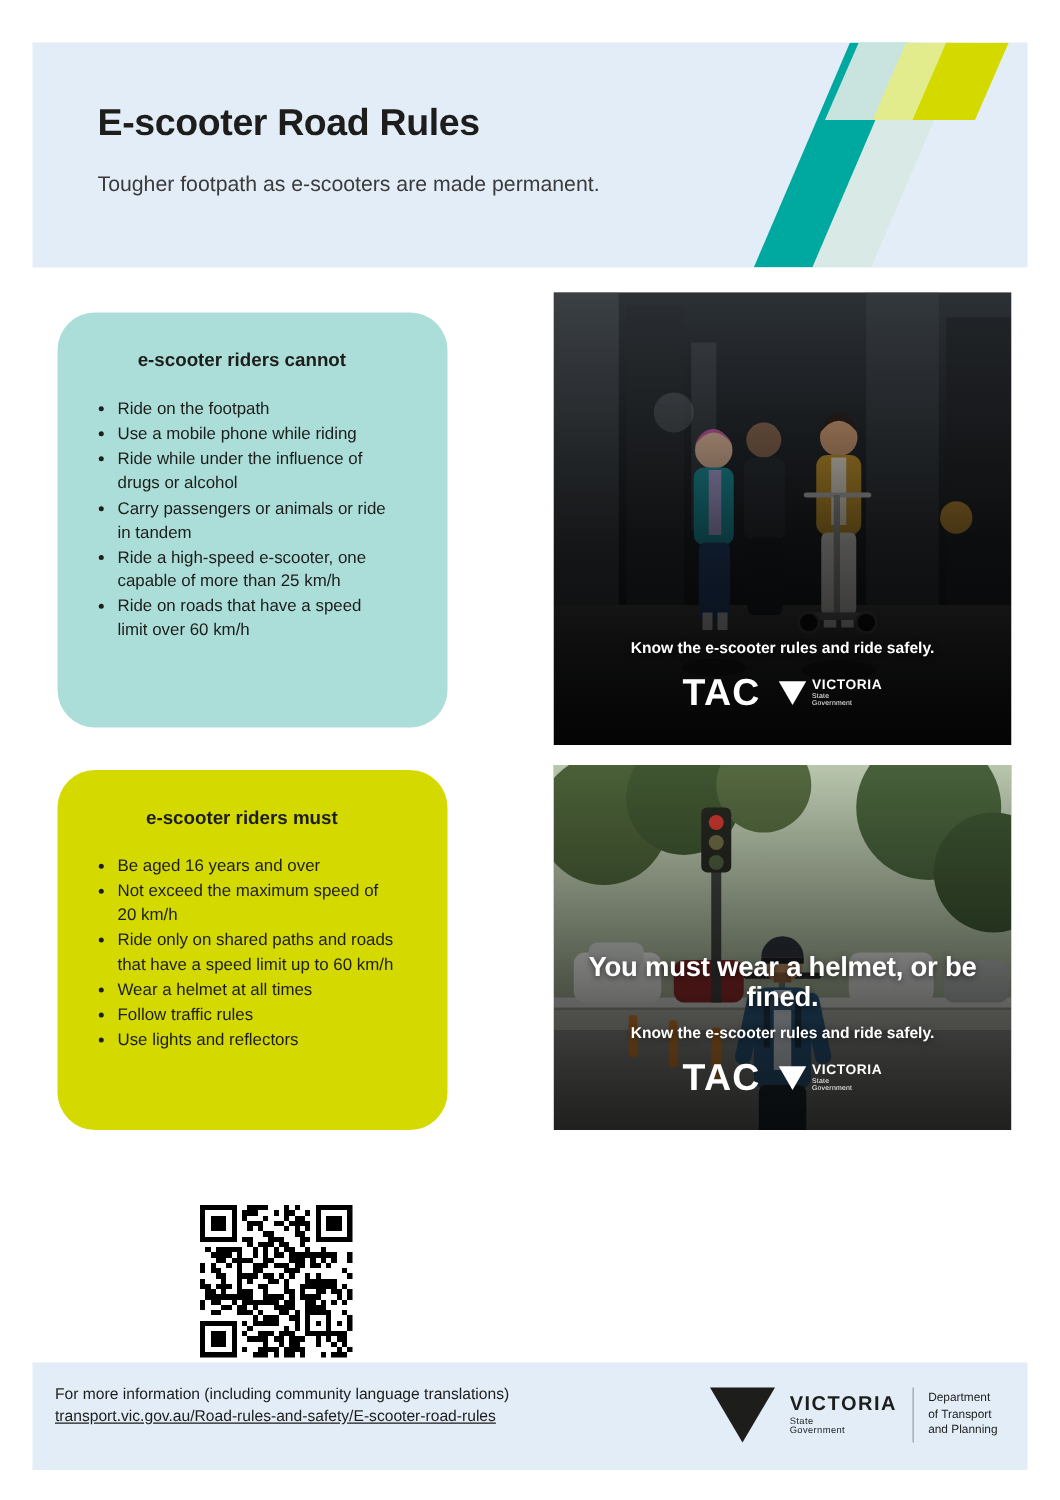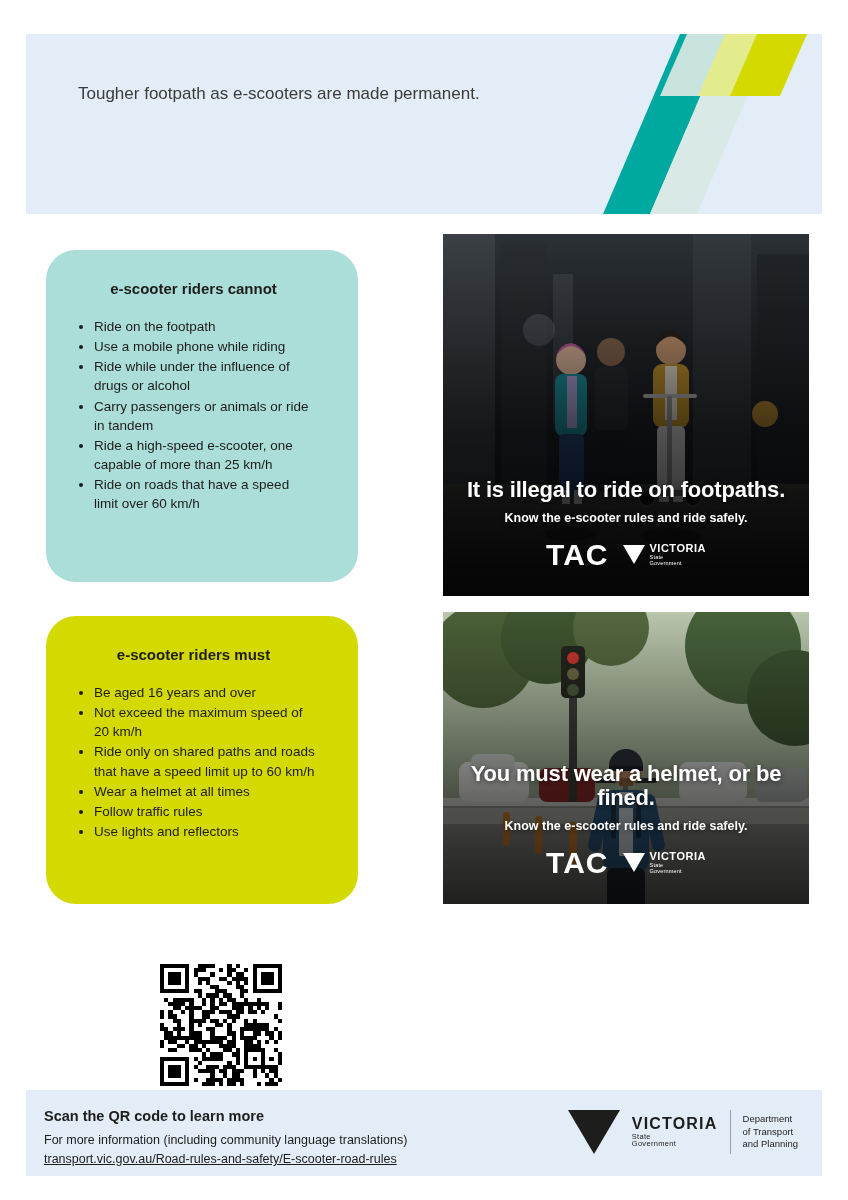--- a/index.html
+++ b/index.html
@@ -216,20 +216,21 @@
     font-size: 9.5px;
     line-height: 1.35;
     color: #1d1d1b;
   }
 </style>
 </head>
 <body>
 
 <div class="header">
   <div class="header-text">
+    <h1 class="header-title">E-scooter Road Rules</h1>
     <p class="header-sub">Tougher footpath as e-scooters are made permanent.</p>
   </div>
   <svg class="chevron-art" viewBox="0 0 260 180" preserveAspectRatio="none">
     <polygon points="118,0 165,0 88,180 41,180" fill="#00a9a0"></polygon>
     <polygon points="165,0 212,0 135,180 88,180" fill="#d9e9e6"></polygon>
     <polygon points="125,0 175,0 148,62 98,62" fill="#c9e3df"></polygon>
     <polygon points="163,0 213,0 186,62 136,62" fill="#e2ec8c"></polygon>
     <polygon points="195,0 245,0 218,62 168,62" fill="#d4da00"></polygon>
   </svg>
 </div>
@@ -311,21 +312,20 @@
     <rect x="224" y="162" width="5" height="96" fill="#9e9e9e"></rect>
     <rect x="204" y="256" width="46" height="6" rx="3" fill="#6f6f6f"></rect>
     <circle cx="204" cy="264" r="8" fill="#111" stroke="#555" stroke-width="2"></circle>
     <circle cx="250" cy="264" r="8" fill="#111" stroke="#555" stroke-width="2"></circle>
 
     <circle cx="322" cy="180" r="13" fill="#f2b23a" opacity=".75"></circle>
     <circle cx="96" cy="96" r="16" fill="#cfd6dd" opacity=".18"></circle>
     <rect x="0" y="0" width="366" height="362" fill="url(#fpDark)"></rect>
   </svg>
   <div class="ad-overlay">
-    <p class="ad-head">It is illegal to ride on footpaths.</p>
     <p class="ad-sub">Know the e-scooter rules and ride safely.</p>
     <div class="ad-logos">
       <div class="tac-logo">TAC</div>
       <div class="vic-mini">
         <div class="tri"></div>
         <div class="vic-txt">
           <b>VICTORIA</b>
           <span>State</span>
           <span>Government</span>
         </div>
@@ -426,21 +426,20 @@
   <svg id="qr-svg" width="122" height="122" viewBox="0 0 29 29" shape-rendering="crispEdges">
     <rect width="29" height="29" fill="#ffffff"></rect>
     <g id="qr-cells" fill="#000000">
         <path d="M0 0h1v1h-1zM1 0h1v1h-1zM2 0h1v1h-1zM3 0h1v1h-1zM4 0h1v1h-1zM5 0h1v1h-1zM6 0h1v1h-1zM9 0h1v1h-1zM10 0h1v1h-1zM11 0h1v1h-1zM12 0h1v1h-1zM16 0h1v1h-1zM18 0h1v1h-1zM22 0h1v1h-1zM23 0h1v1h-1zM24 0h1v1h-1zM25 0h1v1h-1zM26 0h1v1h-1zM27 0h1v1h-1zM28 0h1v1h-1zM0 1h1v1h-1zM6 1h1v1h-1zM8 1h1v1h-1zM9 1h1v1h-1zM10 1h1v1h-1zM14 1h1v1h-1zM16 1h1v1h-1zM17 1h1v1h-1zM20 1h1v1h-1zM22 1h1v1h-1zM28 1h1v1h-1zM0 2h1v1h-1zM2 2h1v1h-1zM3 2h1v1h-1zM4 2h1v1h-1zM6 2h1v1h-1zM8 2h1v1h-1zM12 2h1v1h-1zM16 2h1v1h-1zM18 2h1v1h-1zM19 2h1v1h-1zM22 2h1v1h-1zM24 2h1v1h-1zM25 2h1v1h-1zM26 2h1v1h-1zM28 2h1v1h-1zM0 3h1v1h-1zM2 3h1v1h-1zM3 3h1v1h-1zM4 3h1v1h-1zM6 3h1v1h-1zM9 3h1v1h-1zM10 3h1v1h-1zM11 3h1v1h-1zM14 3h1v1h-1zM15 3h1v1h-1zM17 3h1v1h-1zM18 3h1v1h-1zM19 3h1v1h-1zM20 3h1v1h-1zM22 3h1v1h-1zM24 3h1v1h-1zM25 3h1v1h-1zM26 3h1v1h-1zM28 3h1v1h-1zM0 4h1v1h-1zM2 4h1v1h-1zM3 4h1v1h-1zM4 4h1v1h-1zM6 4h1v1h-1zM9 4h1v1h-1zM11 4h1v1h-1zM16 4h1v1h-1zM18 4h1v1h-1zM20 4h1v1h-1zM22 4h1v1h-1zM24 4h1v1h-1zM25 4h1v1h-1zM26 4h1v1h-1zM28 4h1v1h-1zM0 5h1v1h-1zM6 5h1v1h-1zM12 5h1v1h-1zM13 5h1v1h-1zM18 5h1v1h-1zM19 5h1v1h-1zM22 5h1v1h-1zM28 5h1v1h-1zM0 6h1v1h-1zM1 6h1v1h-1zM2 6h1v1h-1zM3 6h1v1h-1zM4 6h1v1h-1zM5 6h1v1h-1zM6 6h1v1h-1zM8 6h1v1h-1zM9 6h1v1h-1zM13 6h1v1h-1zM14 6h1v1h-1zM15 6h1v1h-1zM19 6h1v1h-1zM20 6h1v1h-1zM22 6h1v1h-1zM23 6h1v1h-1zM24 6h1v1h-1zM25 6h1v1h-1zM26 6h1v1h-1zM27 6h1v1h-1zM28 6h1v1h-1zM9 7h1v1h-1zM11 7h1v1h-1zM12 7h1v1h-1zM13 7h1v1h-1zM15 7h1v1h-1zM16 7h1v1h-1zM19 7h1v1h-1zM1 8h1v1h-1zM3 8h1v1h-1zM4 8h1v1h-1zM5 8h1v1h-1zM6 8h1v1h-1zM7 8h1v1h-1zM10 8h1v1h-1zM12 8h1v1h-1zM14 8h1v1h-1zM16 8h1v1h-1zM17 8h1v1h-1zM20 8h1v1h-1zM23 8h1v1h-1zM2 9h1v1h-1zM3 9h1v1h-1zM4 9h1v1h-1zM5 9h1v1h-1zM7 9h1v1h-1zM10 9h1v1h-1zM12 9h1v1h-1zM14 9h1v1h-1zM15 9h1v1h-1zM17 9h1v1h-1zM18 9h1v1h-1zM19 9h1v1h-1zM20 9h1v1h-1zM21 9h1v1h-1zM22 9h1v1h-1zM23 9h1v1h-1zM24 9h1v1h-1zM25 9h1v1h-1zM28 9h1v1h-1zM3 10h1v1h-1zM4 10h1v1h-1zM6 10h1v1h-1zM7 10h1v1h-1zM8 10h1v1h-1zM9 10h1v1h-1zM12 10h1v1h-1zM13 10h1v1h-1zM17 10h1v1h-1zM18 10h1v1h-1zM19 10h1v1h-1zM21 10h1v1h-1zM23 10h1v1h-1zM25 10h1v1h-1zM28 10h1v1h-1zM0 11h1v1h-1zM2 11h1v1h-1zM5 11h1v1h-1zM7 11h1v1h-1zM10 11h1v1h-1zM11 11h1v1h-1zM12 11h1v1h-1zM14 11h1v1h-1zM15 11h1v1h-1zM16 11h1v1h-1zM18 11h1v1h-1zM19 11h1v1h-1zM21 11h1v1h-1zM22 11h1v1h-1zM24 11h1v1h-1zM0 12h1v1h-1zM2 12h1v1h-1zM3 12h1v1h-1zM7 12h1v1h-1zM10 12h1v1h-1zM11 12h1v1h-1zM16 12h1v1h-1zM17 12h1v1h-1zM18 12h1v1h-1zM27 12h1v1h-1zM3 13h1v1h-1zM4 13h1v1h-1zM7 13h1v1h-1zM8 13h1v1h-1zM9 13h1v1h-1zM10 13h1v1h-1zM12 13h1v1h-1zM13 13h1v1h-1zM15 13h1v1h-1zM17 13h1v1h-1zM20 13h1v1h-1zM22 13h1v1h-1zM28 13h1v1h-1zM0 14h1v1h-1zM4 14h1v1h-1zM7 14h1v1h-1zM9 14h1v1h-1zM13 14h1v1h-1zM14 14h1v1h-1zM16 14h1v1h-1zM20 14h1v1h-1zM21 14h1v1h-1zM22 14h1v1h-1zM23 14h1v1h-1zM24 14h1v1h-1zM25 14h1v1h-1zM0 15h1v1h-1zM1 15h1v1h-1zM3 15h1v1h-1zM4 15h1v1h-1zM5 15h1v1h-1zM7 15h1v1h-1zM11 15h1v1h-1zM12 15h1v1h-1zM16 15h1v1h-1zM19 15h1v1h-1zM20 15h1v1h-1zM21 15h1v1h-1zM22 15h1v1h-1zM23 15h1v1h-1zM24 15h1v1h-1zM25 15h1v1h-1zM27 15h1v1h-1zM1 16h1v1h-1zM2 16h1v1h-1zM4 16h1v1h-1zM7 16h1v1h-1zM8 16h1v1h-1zM9 16h1v1h-1zM12 16h1v1h-1zM16 16h1v1h-1zM17 16h1v1h-1zM19 16h1v1h-1zM22 16h1v1h-1zM23 16h1v1h-1zM25 16h1v1h-1zM26 16h1v1h-1zM28 16h1v1h-1zM1 17h1v1h-1zM2 17h1v1h-1zM3 17h1v1h-1zM4 17h1v1h-1zM5 17h1v1h-1zM6 17h1v1h-1zM7 17h1v1h-1zM8 17h1v1h-1zM9 17h1v1h-1zM12 17h1v1h-1zM13 17h1v1h-1zM14 17h1v1h-1zM15 17h1v1h-1zM17 17h1v1h-1zM19 17h1v1h-1zM20 17h1v1h-1zM21 17h1v1h-1zM22 17h1v1h-1zM26 17h1v1h-1zM28 17h1v1h-1zM0 18h1v1h-1zM2 18h1v1h-1zM3 18h1v1h-1zM6 18h1v1h-1zM8 18h1v1h-1zM9 18h1v1h-1zM10 18h1v1h-1zM11 18h1v1h-1zM12 18h1v1h-1zM13 18h1v1h-1zM14 18h1v1h-1zM16 18h1v1h-1zM17 18h1v1h-1zM20 18h1v1h-1zM21 18h1v1h-1zM23 18h1v1h-1zM25 18h1v1h-1zM27 18h1v1h-1zM0 19h1v1h-1zM4 19h1v1h-1zM5 19h1v1h-1zM7 19h1v1h-1zM8 19h1v1h-1zM10 19h1v1h-1zM14 19h1v1h-1zM15 19h1v1h-1zM16 19h1v1h-1zM17 19h1v1h-1zM20 19h1v1h-1zM21 19h1v1h-1zM22 19h1v1h-1zM23 19h1v1h-1zM2 20h1v1h-1zM3 20h1v1h-1zM7 20h1v1h-1zM8 20h1v1h-1zM9 20h1v1h-1zM11 20h1v1h-1zM15 20h1v1h-1zM16 20h1v1h-1zM18 20h1v1h-1zM20 20h1v1h-1zM21 20h1v1h-1zM22 20h1v1h-1zM23 20h1v1h-1zM24 20h1v1h-1zM27 20h1v1h-1zM10 21h1v1h-1zM12 21h1v1h-1zM13 21h1v1h-1zM14 21h1v1h-1zM17 21h1v1h-1zM18 21h1v1h-1zM20 21h1v1h-1zM24 21h1v1h-1zM28 21h1v1h-1zM0 22h1v1h-1zM1 22h1v1h-1zM2 22h1v1h-1zM3 22h1v1h-1zM4 22h1v1h-1zM5 22h1v1h-1zM6 22h1v1h-1zM8 22h1v1h-1zM10 22h1v1h-1zM11 22h1v1h-1zM12 22h1v1h-1zM13 22h1v1h-1zM14 22h1v1h-1zM18 22h1v1h-1zM20 22h1v1h-1zM22 22h1v1h-1zM24 22h1v1h-1zM26 22h1v1h-1zM28 22h1v1h-1zM0 23h1v1h-1zM6 23h1v1h-1zM9 23h1v1h-1zM16 23h1v1h-1zM18 23h1v1h-1zM20 23h1v1h-1zM24 23h1v1h-1zM28 23h1v1h-1zM0 24h1v1h-1zM2 24h1v1h-1zM3 24h1v1h-1zM4 24h1v1h-1zM6 24h1v1h-1zM8 24h1v1h-1zM11 24h1v1h-1zM12 24h1v1h-1zM13 24h1v1h-1zM15 24h1v1h-1zM16 24h1v1h-1zM17 24h1v1h-1zM20 24h1v1h-1zM21 24h1v1h-1zM22 24h1v1h-1zM23 24h1v1h-1zM24 24h1v1h-1zM25 24h1v1h-1zM26 24h1v1h-1zM27 24h1v1h-1zM0 25h1v1h-1zM2 25h1v1h-1zM3 25h1v1h-1zM4 25h1v1h-1zM6 25h1v1h-1zM9 25h1v1h-1zM10 25h1v1h-1zM11 25h1v1h-1zM12 25h1v1h-1zM14 25h1v1h-1zM15 25h1v1h-1zM17 25h1v1h-1zM18 25h1v1h-1zM19 25h1v1h-1zM22 25h1v1h-1zM24 25h1v1h-1zM26 25h1v1h-1zM27 25h1v1h-1zM0 26h1v1h-1zM2 26h1v1h-1zM3 26h1v1h-1zM4 26h1v1h-1zM6 26h1v1h-1zM12 26h1v1h-1zM15 26h1v1h-1zM17 26h1v1h-1zM18 26h1v1h-1zM22 26h1v1h-1zM25 26h1v1h-1zM27 26h1v1h-1zM0 27h1v1h-1zM6 27h1v1h-1zM8 27h1v1h-1zM11 27h1v1h-1zM12 27h1v1h-1zM13 27h1v1h-1zM14 27h1v1h-1zM16 27h1v1h-1zM17 27h1v1h-1zM18 27h1v1h-1zM19 27h1v1h-1zM26 27h1v1h-1zM28 27h1v1h-1zM0 28h1v1h-1zM1 28h1v1h-1zM2 28h1v1h-1zM3 28h1v1h-1zM4 28h1v1h-1zM5 28h1v1h-1zM6 28h1v1h-1zM10 28h1v1h-1zM11 28h1v1h-1zM12 28h1v1h-1zM14 28h1v1h-1zM16 28h1v1h-1zM17 28h1v1h-1zM19 28h1v1h-1zM23 28h1v1h-1zM25 28h1v1h-1zM26 28h1v1h-1zM27 28h1v1h-1z"></path>
       </g>
   </svg>
 </div>
 
 <div class="footer">
   <div class="footer-text">
-    <p class="footer-head">Scan the QR code to learn more</p>
     <p class="footer-line">For more information (including community language translations)</p>
     <a class="footer-link" href="#">transport.vic.gov.au/Road-rules-and-safety/E-scooter-road-rules</a>
   </div>
   <div class="vic-gov">
     <div class="tri-big"></div>
     <div class="vic-words">
       <b>VICTORIA</b>
       <span>State</span>
       <span>Government</span>
     </div>

